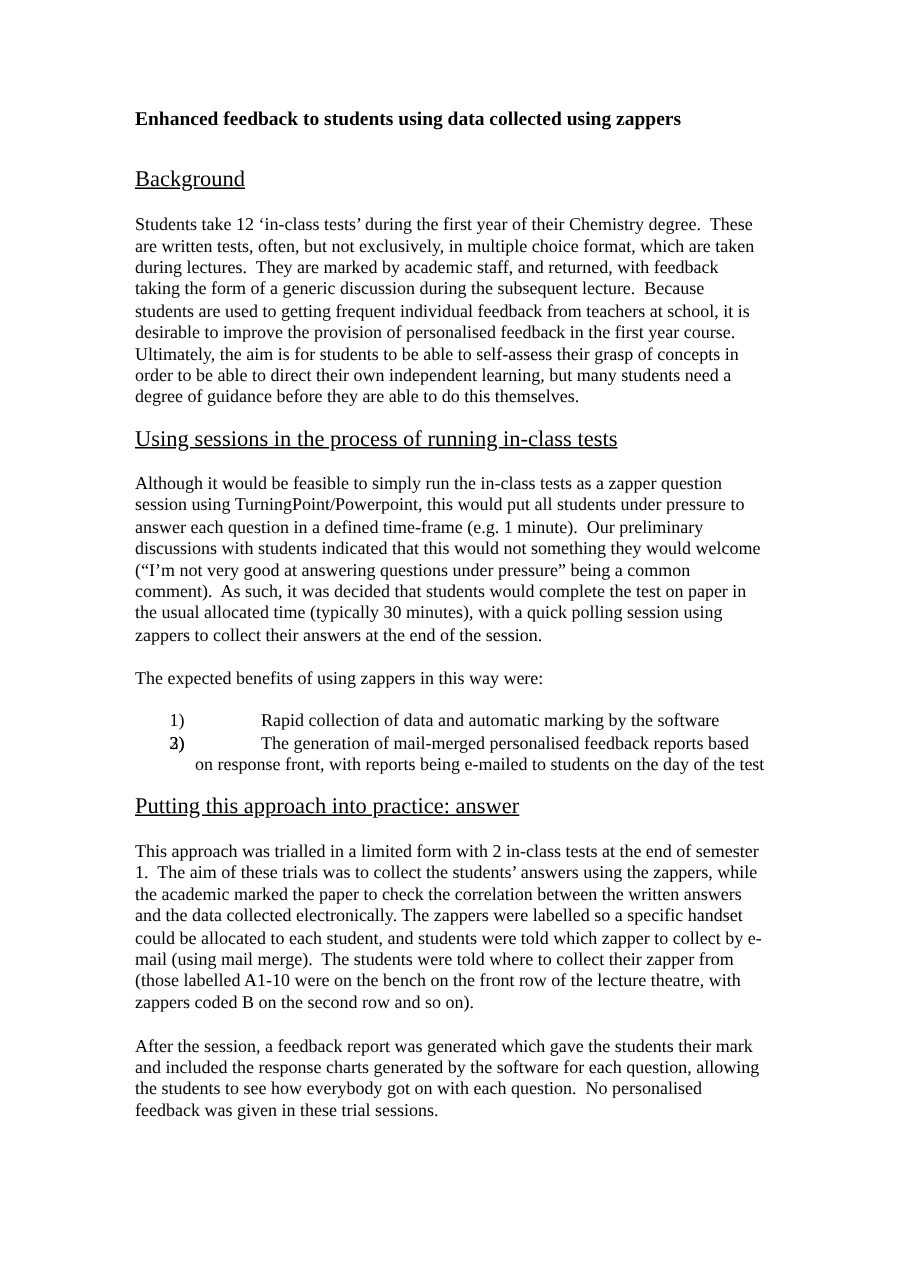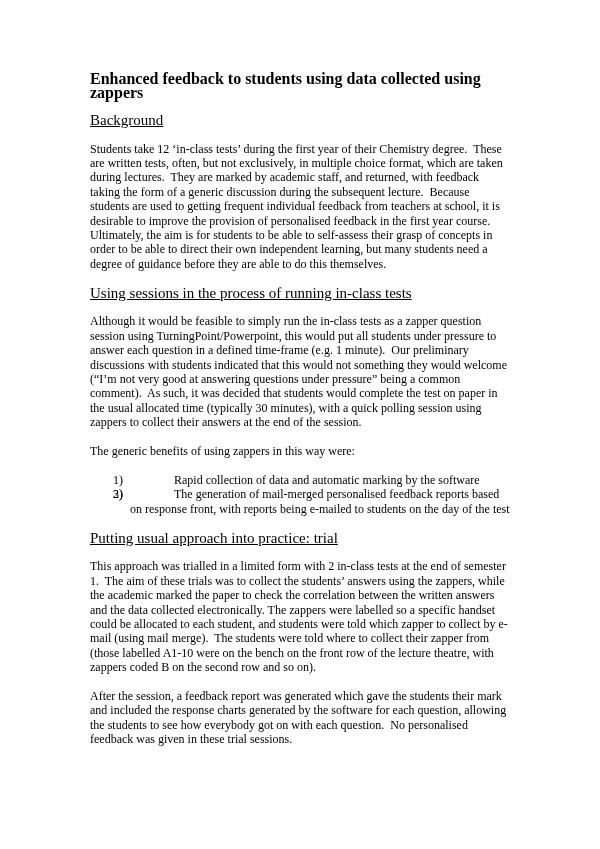--- a/index.html
+++ b/index.html
@@ -15,24 +15,24 @@
     background: #ffffff;
     color: #000000;
     padding: 72px 89px 40px 90px;
     font-family: "Liberation Serif", "DejaVu Serif", serif;
     font-size: 12px;
     line-height: 14.4px;
     overflow: hidden;
     -webkit-font-smoothing: antialiased;
   }
   .doc-title {
-    font-size: 16px;
+    font-size: 13px;
     line-height: 14.4px;
     font-weight: bold;
-    margin: 0 0 12px 0;
+    margin: 0 0 27px 0;
   }
   .section-heading {
     font-size: 15px;
     line-height: 14.4px;
     font-weight: normal;
     text-decoration: underline;
     margin: 0 0 14.4px 0;
   }
   .body-paragraph {
     margin: 0 0 14.4px 0;
@@ -67,35 +67,35 @@
   <p class="doc-title">Enhanced feedback to students using data collected using zappers</p>
 
   <p class="section-heading">Background</p>
 
   <p class="body-paragraph">Students take 12 ‘in-class tests’ during the first year of their Chemistry degree.  These are written tests, often, but not exclusively, in multiple choice format, which are taken during lectures.  They are marked by academic staff, and returned, with feedback taking the form of a generic discussion during the subsequent lecture.  Because students are used to getting frequent individual feedback from teachers at school, it is desirable to improve the provision of personalised feedback in the first year course.  Ultimately, the aim is for students to be able to self-assess their grasp of concepts in order to be able to direct their own independent learning, but many students need a degree of guidance before they are able to do this themselves.</p>
 
   <p class="section-heading">Using sessions in the process of running in-class tests</p>
 
   <p class="body-paragraph">Although it would be feasible to simply run the in-class tests as a zapper question session using TurningPoint/Powerpoint, this would put all students under pressure to answer each question in a defined time-frame (e.g. 1 minute).  Our preliminary discussions with students indicated that this would not something they would welcome (“I’m not very good at answering questions under pressure” being a common comment).  As such, it was decided that students would complete the test on paper in the usual allocated time (typically 30 minutes), with a quick polling session using zappers to collect their answers at the end of the session.</p>
 
-  <p class="body-paragraph">The generic benefits of using zappers in this way were:</p>
+  <p class="body-paragraph">The expected benefits of using zappers in this way were:</p>
 
   <ol class="benefits-list">
     <li>
       <span class="num">1)</span>
       <span class="txt">Rapid collection of data and automatic marking by the software</span>
     </li>
     <li>
       <span class="num">2)</span>
     </li>
     <li>
       <span class="num">3)</span>
       <span class="txt">The generation of mail-merged personalised feedback reports based on response front, with reports being e-mailed to students on the day of the test</span>
     </li>
   </ol>
 
-  <p class="section-heading">Putting usual approach into practice: trial</p>
+  <p class="section-heading">Putting this approach into practice: answer</p>
 
   <p class="body-paragraph">This approach was trialled in a limited form with 2 in-class tests at the end of semester 1.  The aim of these trials was to collect the students’ answers using the zappers, while the academic marked the paper to check the correlation between the written answers and the data collected electronically. The zappers were labelled so a specific handset could be allocated to each student, and students were told which zapper to collect by e-mail (using mail merge).  The students were told where to collect their zapper from (those labelled A1-10 were on the bench on the front row of the lecture theatre, with zappers coded B on the second row and so on).</p>
 
   <p class="body-paragraph">After the session, a feedback report was generated which gave the students their mark and included the response charts generated by the software for each question, allowing the students to see how everybody got on with each question.  No personalised feedback was given in these trial sessions.</p>
 
 </div>
 
 </body></html>

